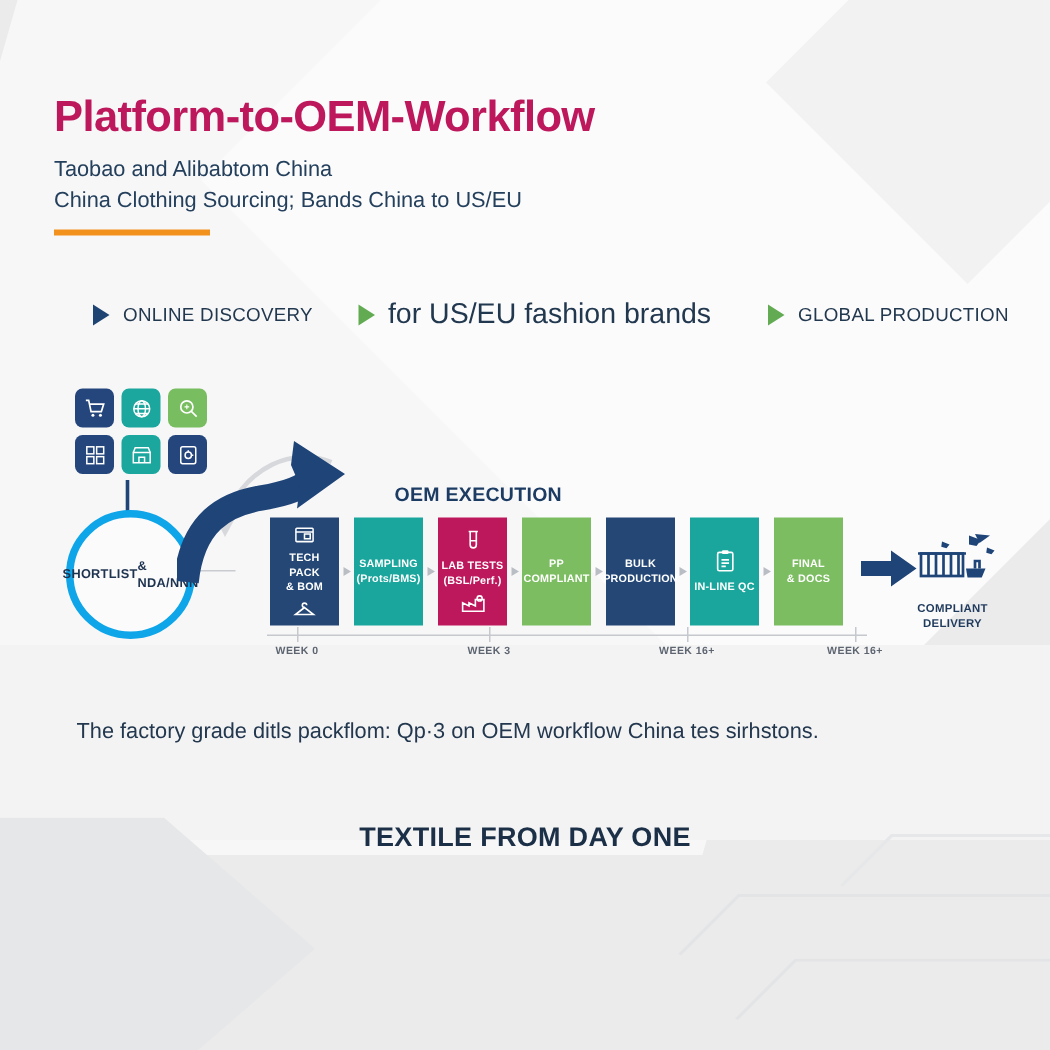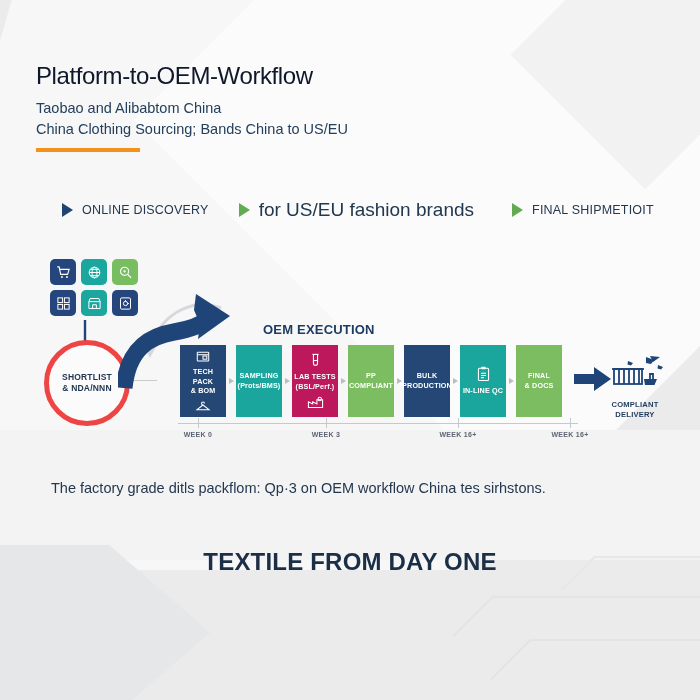--- a/index.html
+++ b/index.html
@@ -63,23 +63,23 @@
   .bg-topnotch {
     position: absolute; right: -40px; top: -40px;
     width: 190px; height: 190px;
     background: #f2f2f3;
     transform: rotate(45deg);
   }
 
   
   .header { position: absolute; left: 36px; top: 62px; }
   .title {
-    font-size: 24px; font-weight: normal;
+    font-size: 29px; font-weight: bold;
     letter-spacing: -0.4px;
-    color: #0f172a;
+    color: #be185d;
   }
   .subtitle {
     margin-top: 8px;
     font-size: 14.5px;
     line-height: 1.42;
     color: #24405c;
     max-width: 400px;
   }
   .rule {
     margin-top: 9px;
@@ -131,23 +131,23 @@
   .down-arrow {
     position: absolute; left: 79px; top: 320px;
     width: 12px; height: 32px;
   }
 
   
   .circle {
     position: absolute; left: 44px; top: 340px;
     width: 86px; height: 86px;
     border-radius: 50%;
-    border: 5px solid #ef4444;
+    border: 5px solid #0ea5e9;
     background: #fbfbfc;
-    display: flex; flex-direction: column;
+    display: flex; flex-direction: row;
     align-items: center; justify-content: center;
   }
   .circle span {
     font-size: 8.5px; font-weight: bold;
     line-height: 1.35; color: #1e3350;
     letter-spacing: 0.2px;
   }
   .dot {
     position: absolute; left: 118px; top: 375px;
     width: 11px; height: 11px;
@@ -244,21 +244,21 @@
   
   .caption {
     position: absolute; left: 51px; top: 480px;
     font-size: 14.5px;
     color: #23384e;
     white-space: nowrap;
   }
   .headline {
     position: absolute; left: 0; top: 548px;
     width: 700px; text-align: center;
-    font-size: 24px; font-weight: bold;
+    font-size: 18px; font-weight: bold;
     letter-spacing: 0.2px;
     color: #1b2f47;
   }
 </style>
 </head>
 <body>
 
 <div class="bg">
   <div class="bg-base"></div>
   <div class="bg-panel"></div>
@@ -286,21 +286,21 @@
     <span class="btxt">ONLINE DISCOVERY</span>
   </div>
   <div class="gap1"></div>
   <div class="bullet green mixed">
     <span class="tri"></span>
     <span class="btxt">for US/EU fashion brands</span>
   </div>
   <div class="gap2"></div>
   <div class="bullet green">
     <span class="tri"></span>
-    <span class="btxt">FINAL SHIPMETIOIT</span>
+    <span class="btxt">GLOBAL PRODUCTION</span>
   </div>
 </div>
 
 <div class="icon-grid">
   <div class="ic ic-navy">
     <svg width="15" height="15" viewBox="0 0 24 24" fill="none" stroke="#fff" stroke-width="1.8">
       <path d="M2 3h3l2.5 12h11L21 7H6"></path>
         <circle cx="9.5" cy="19" r="1.6" fill="#fff" stroke="none"></circle>
       <circle cx="17.5" cy="19" r="1.6" fill="#fff" stroke="none"></circle>
     </svg>

